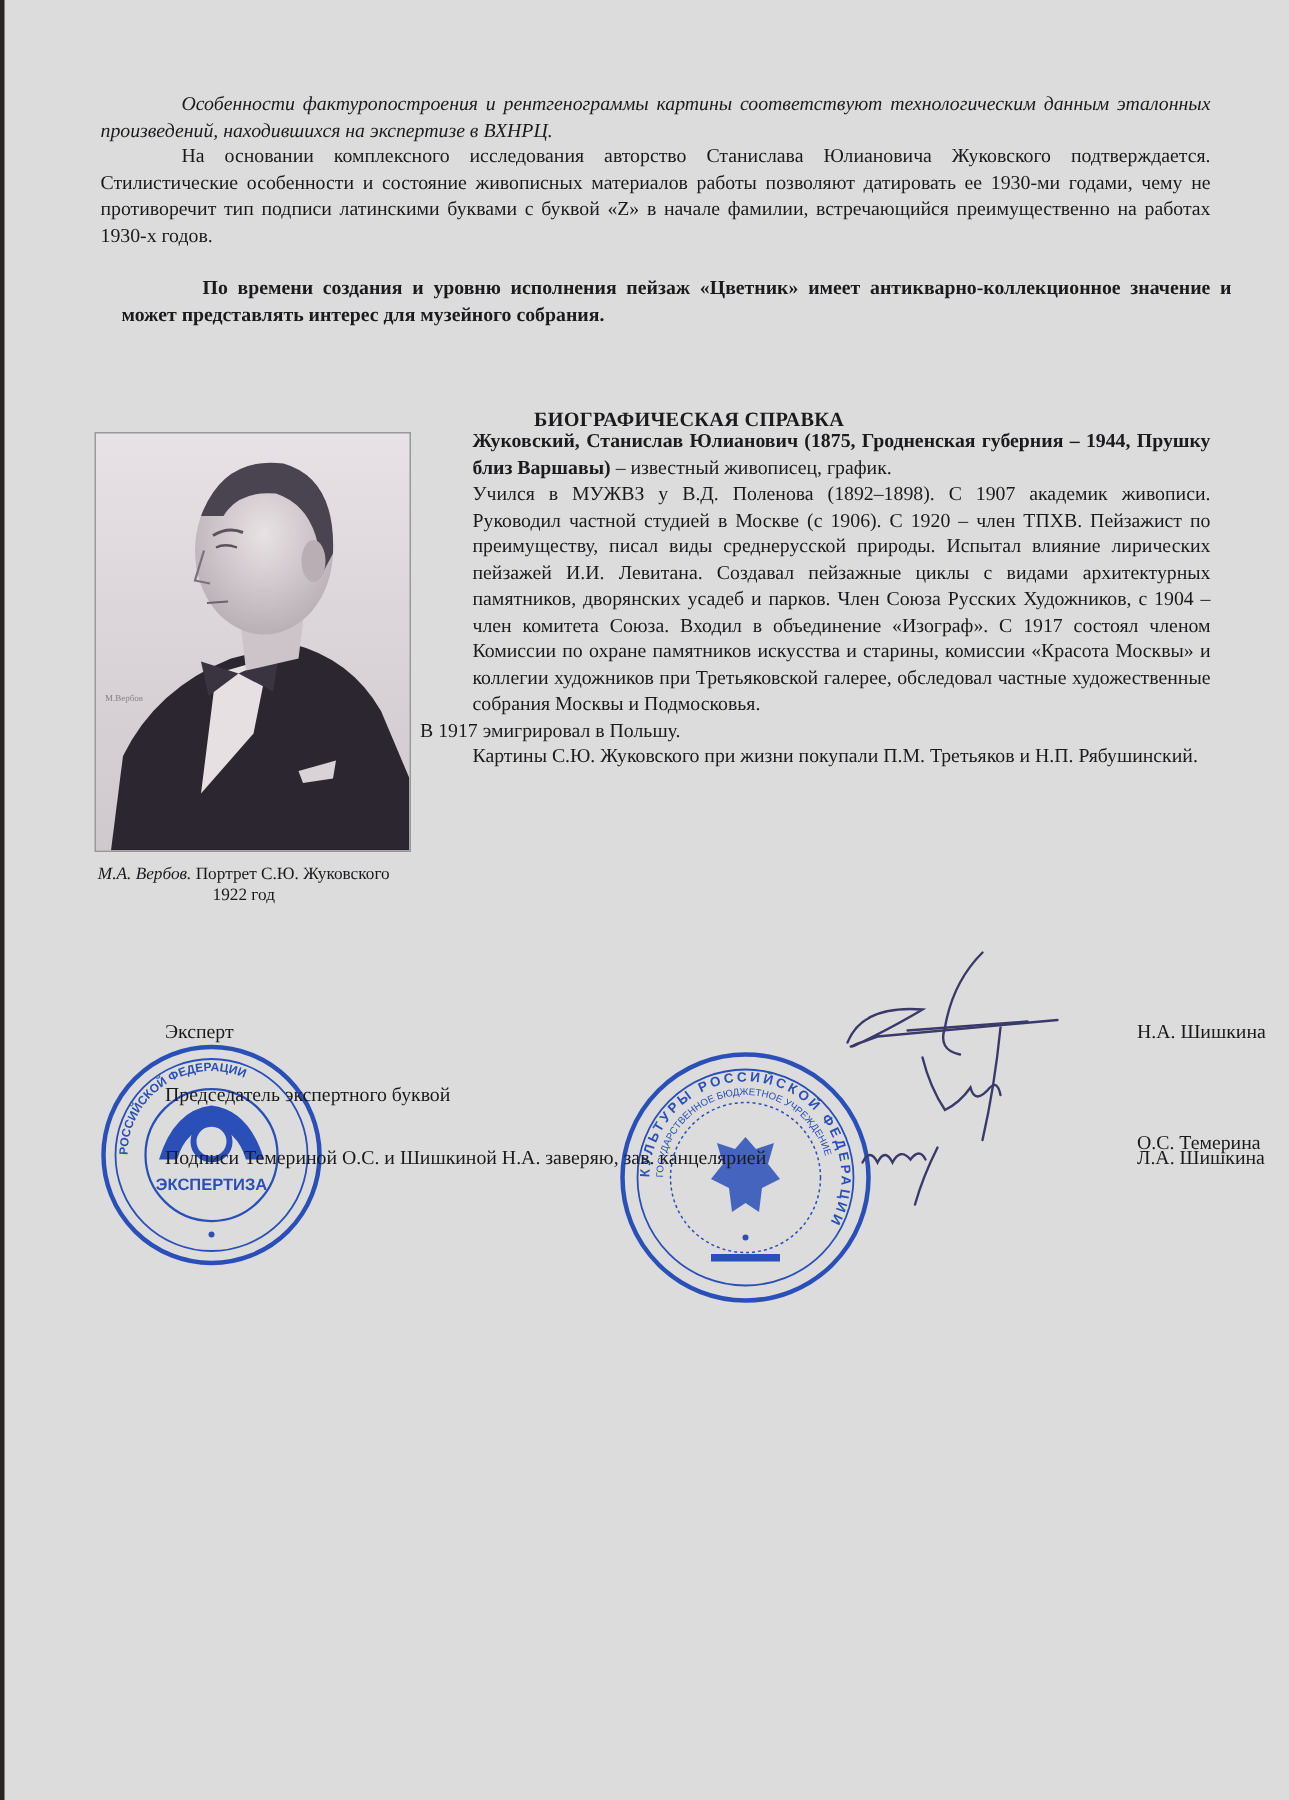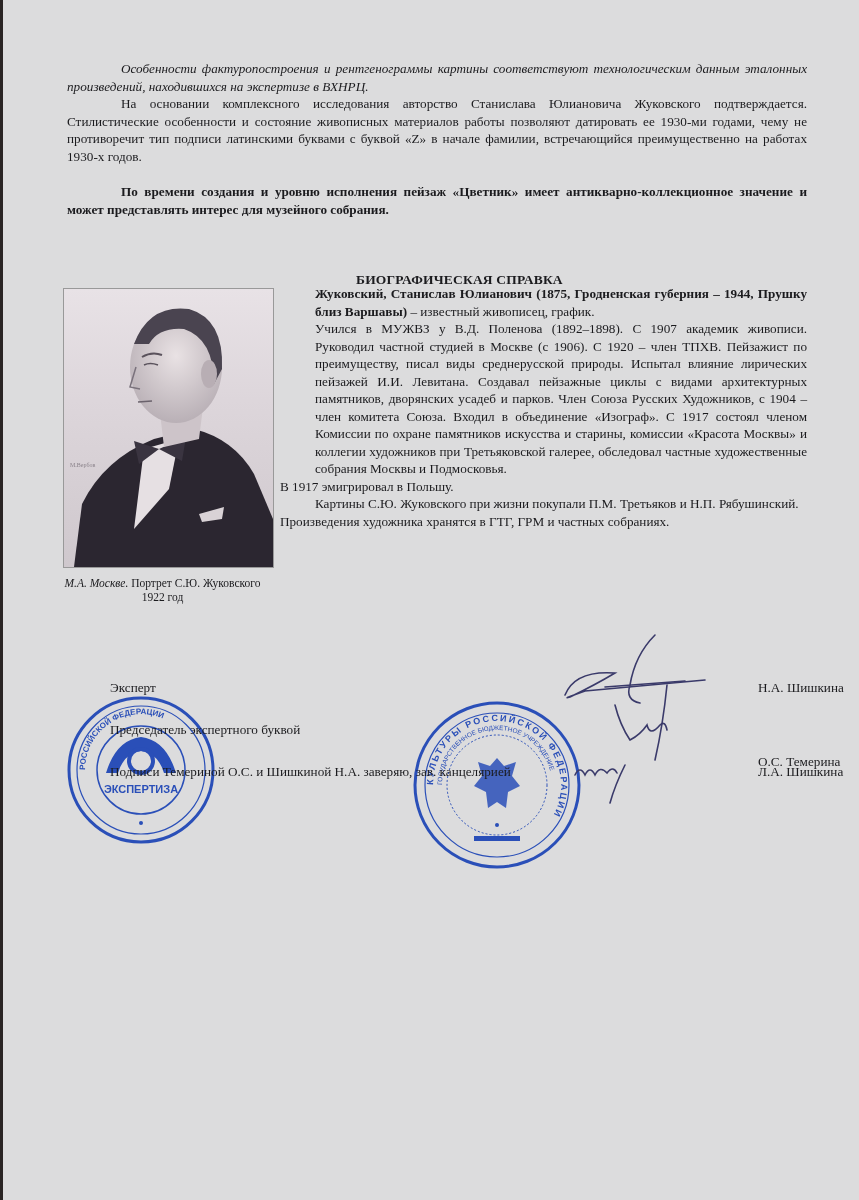--- a/index.html
+++ b/index.html
@@ -26,21 +26,21 @@
   .stamp svg { width: 100%; height: 100%; }
   .signature { position: absolute; }
 </style>
 </head>
 <body>
 
 <div class="page-edge"></div>
 
 <div class="p indent" style="left:67px; top:60px; width:740px;font-style:italic;">Особенности фактуропостроения и рентгенограммы картины соответствуют технологическим данным эталонных произведений, находившихся на экспертизе в ВХНРЦ.</div>
 <div class="p indent" style="left:67px; top:95px; width:740px;">На основании комплексного исследования авторство Станислава Юлиановича Жуковского подтверждается. Стилистические особенности и состояние живописных материалов работы позволяют датировать ее 1930-ми годами, чему не противоречит тип подписи латинскими буквами с буквой «Z» в начале фамилии, встречающийся преимущественно на работах 1930-х годов.</div>
-<div class="p indent bold" style="left:67px; top:183px; width:740px;">По времени создания и уровню исполнения пейзаж «Цветник» имеет антикварно-коллекционное значение и может представлять интерес для музейного собрания.</div>
+<div class="p indent bold" style="left:81px; top:183px; width:740px;">По времени создания и уровню исполнения пейзаж «Цветник» имеет антикварно-коллекционное значение и может представлять интерес для музейного собрания.</div>
 
 <div class="heading">БИОГРАФИЧЕСКАЯ СПРАВКА</div>
 
 <div class="portrait">
   <svg viewBox="0 0 209 278" width="209" height="278">
     <defs>
       <radialGradient id="face" cx="50%" cy="40%" r="60%">
         <stop offset="0%" stop-color="#e9e2e4"></stop>
         <stop offset="100%" stop-color="#b9b0b6"></stop>
       </radialGradient>
@@ -66,30 +66,29 @@
     <path d="M72 78 L66 98 L76 100" stroke="#7a727c" stroke-width="1.5" fill="none"></path>
     <path d="M74 113 L88 112" stroke="#6a626c" stroke-width="1.5"></path>
 
     <path d="M135 225 L160 218 L158 230 L138 233 Z" fill="#d9d2d6"></path>
 
     <text x="6" y="178" font-size="6" fill="#8a828a" font-family="Liberation Serif, serif">М.Вербов</text>
   </svg>
 </div>
 
 <div class="caption">
-  <div><i>М.А. Москве.</i><span> Портрет С.Ю. Жуковского</span></div>
+  <div><i>М.А. Вербов.</i><span> Портрет С.Ю. Жуковского</span></div>
   <div>1922 год</div>
 </div>
 
 <div class="bio">
   <div class="j"><b>Жуковский, Станислав Юлианович (1875, Гродненская губерния – 1944, Прушку близ Варшавы)</b><span> – известный живописец, график.</span></div>
   <div class="j">Учился в МУЖВЗ у В.Д. Поленова (1892–1898). С 1907 академик живописи. Руководил частной студией в Москве (с 1906). С 1920 – член ТПХВ. Пейзажист по преимуществу, писал виды среднерусской природы. Испытал влияние лирических пейзажей И.И. Левитана. Создавал пейзажные циклы с видами архитектурных памятников, дворянских усадеб и парков. Член Союза Русских Художников, с 1904 – член комитета Союза. Входил в объединение «Изограф». С 1917 состоял членом Комиссии по охране памятников искусства и старины, комиссии «Красота Москвы» и коллегии художников при Третьяковской галерее, обследовал частные художественные собрания Москвы и Подмосковья.</div>
   <div>В 1917 эмигрировал в Польшу.</div>
   <div class="j">Картины С.Ю. Жуковского при жизни покупали П.М. Третьяков и Н.П. Рябушинский.</div>
-  <div>Произведения художника хранятся в ГТГ, ГРМ и частных собраниях.</div>
 </div>
 
 <div class="stamp" style="left:66px; top:695px; width:150px; height:150px;">
   <svg viewBox="0 0 150 150">
     <circle cx="75" cy="75" r="72" fill="none" stroke="#2a4fb8" stroke-width="3"></circle>
     <circle cx="75" cy="75" r="64" fill="none" stroke="#2a4fb8" stroke-width="1.2"></circle>
     <circle cx="75" cy="75" r="44" fill="none" stroke="#2a4fb8" stroke-width="1.5"></circle>
     <defs>
         <path id="ringL" d="M75,75 m-56,0 a56,56 0 1,1 112,0 a56,56 0 1,1 -112,0"></path>
       </defs>

